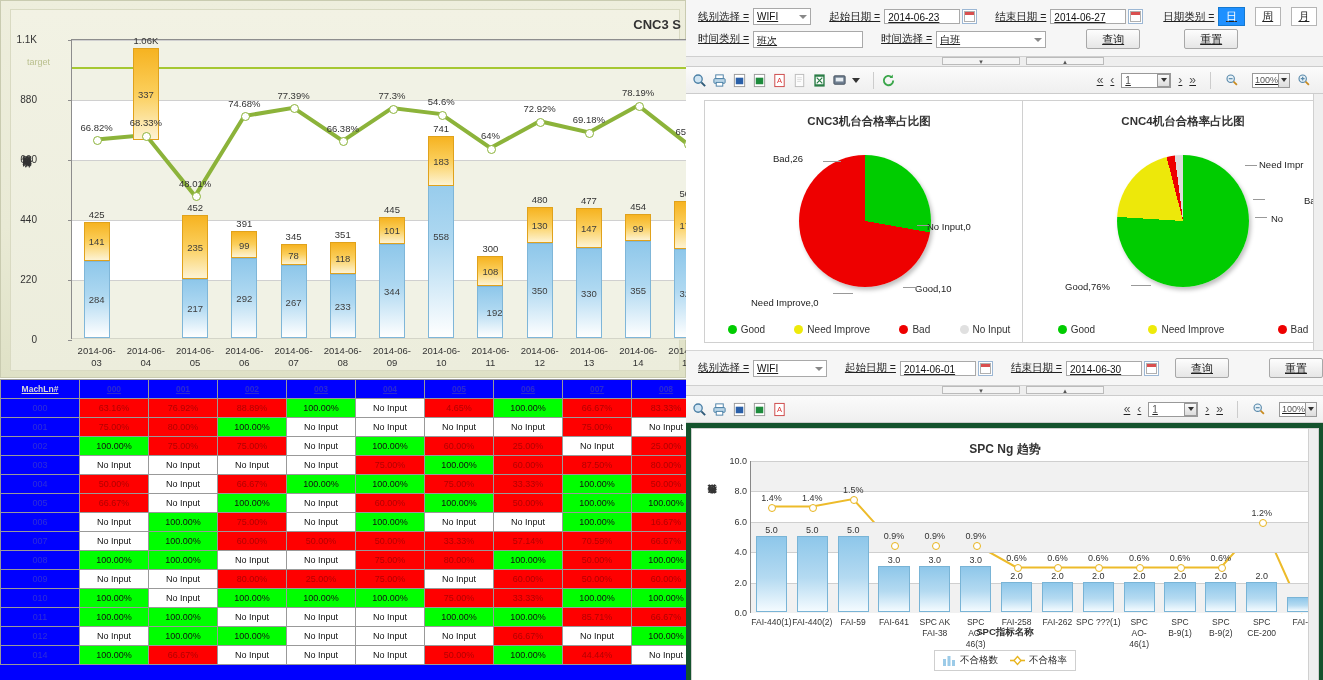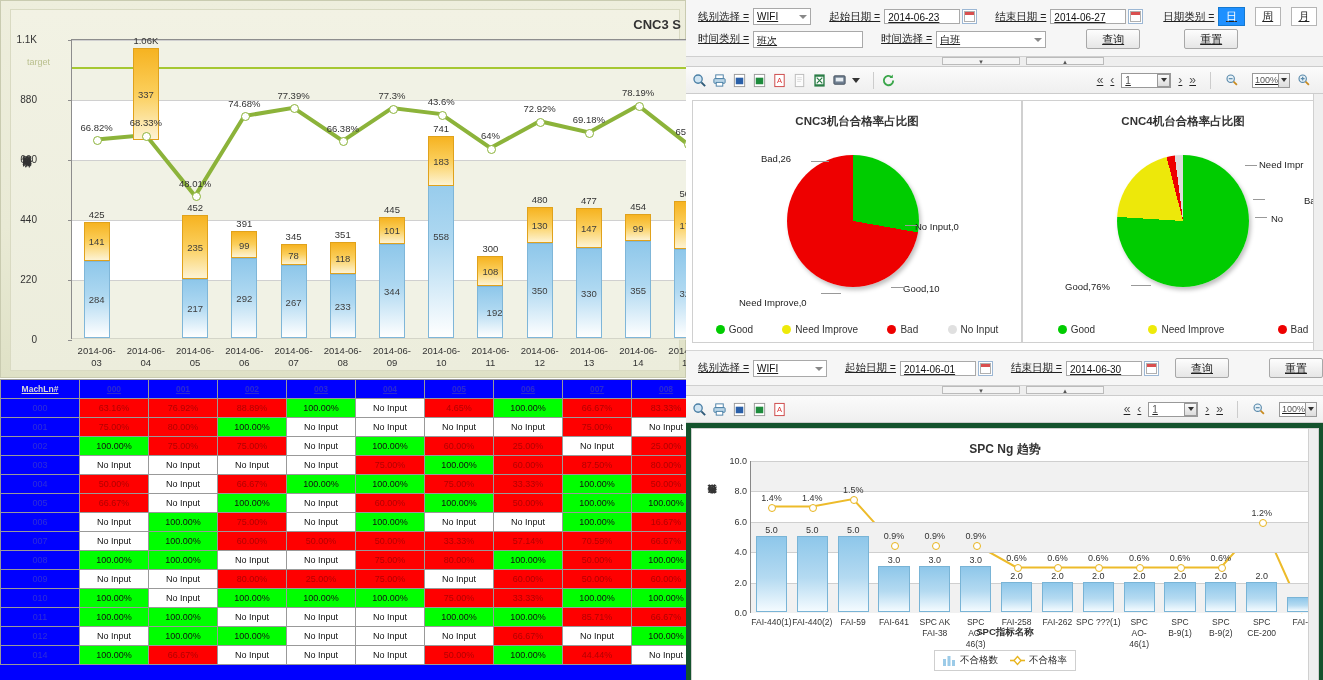--- a/index.html
+++ b/index.html
@@ -258,21 +258,21 @@
           <div class="bar" style="left: 356.231px; height: 202.091px;">
             <div class="seg-blue" style="bottom: 0px; height: 178px; margin-top: 8px;">
               <div class="seg-lbl" style="top: 70.0909px;">558</div>
             </div>
             <div class="seg-orange" style="bottom: 152.182px; height: 49.9091px;">
               <div class="seg-lbl" style="top: 18.9545px;">183</div>
             </div>
             <div class="bar-total" style="bottom: 204.091px;">741</div>
           </div>
           <div class="dot" style="left: 365.731px; top: 70.6px;"></div>
-          <div class="pct-lbl" style="left: 346.231px; top: 56.1px;">43.6%</div>
+          <div class="pct-lbl" style="left: 346.231px; top: 56.1px;">54.6%</div>
           <div class="bar" style="left: 405.462px; height: 81.8182px;">
             <div class="seg-blue" style="bottom: 0px; height: 52.3636px;">
               <div class="seg-lbl" style="top: 20.1818px; text-align: right;">192</div>
             </div>
             <div class="seg-orange" style="bottom: 52.3636px; height: 29.4545px;">
               <div class="seg-lbl" style="top: 8.72727px;">108</div>
             </div>
             <div class="bar-total" style="bottom: 83.8182px;">300</div>
           </div>
           <div class="dot" style="left: 414.962px; top: 104.5px;"></div>
@@ -638,21 +638,21 @@
         <span class="ticon">
           <svg viewBox="0 0 16 16" width="14" height="14">
               <circle cx="6.5" cy="6.5" r="4.2" fill="#e8f2f8" stroke="#5a8aab" stroke-width="1.3"></circle>
               <path d="M4.3 6.5h4.4M6.5 4.3v4.4" stroke="#5a8aab" stroke-width="1.4"></path>
               <path d="M9.8 9.8 L13.6 13.6" stroke="#c88a1e" stroke-width="2"></path>
             </svg></span>
       </div>
     </div>
 
     <div id="pie-area">
-      <div class="pie-card" id="pie-card-1" style="left:6px;width:330px;height:243px">
+      <div class="pie-card" id="pie-card-1" style="left:18px;width:330px;height:243px">
         <div class="pie-title">CNC3机台合格率占比图</div>
       <div class="pieC" style="width: 132px; height: 132px; left: 94px; top: 54px; background: conic-gradient(rgb(0, 204, 0) 0deg, rgb(0, 204, 0) 100deg, rgb(238, 0, 0) 100deg, rgb(238, 0, 0) 360deg);"></div>
           <div class="pie-lbl" style="left: 68px; top: 52px;">Bad,26</div>
           <div class="leadl" style="left: 118px; top: 60px; width: 18px; height: 1px;"></div>
           <div class="pie-lbl" style="left: 222px; top: 120px;">No Input,0</div>
           <div class="leadl" style="left: 212px; top: 124px; width: 12px; height: 1px;"></div>
           <div class="pie-lbl" style="left: 210px; top: 182px;">Good,10</div>
           <div class="leadl" style="left: 198px; top: 186px; width: 14px; height: 1px;"></div>
           <div class="pie-lbl" style="left: 46px; top: 196px;">Need Improve,0</div>
           <div class="leadl" style="left: 128px; top: 192px; width: 20px; height: 1px;"></div>

